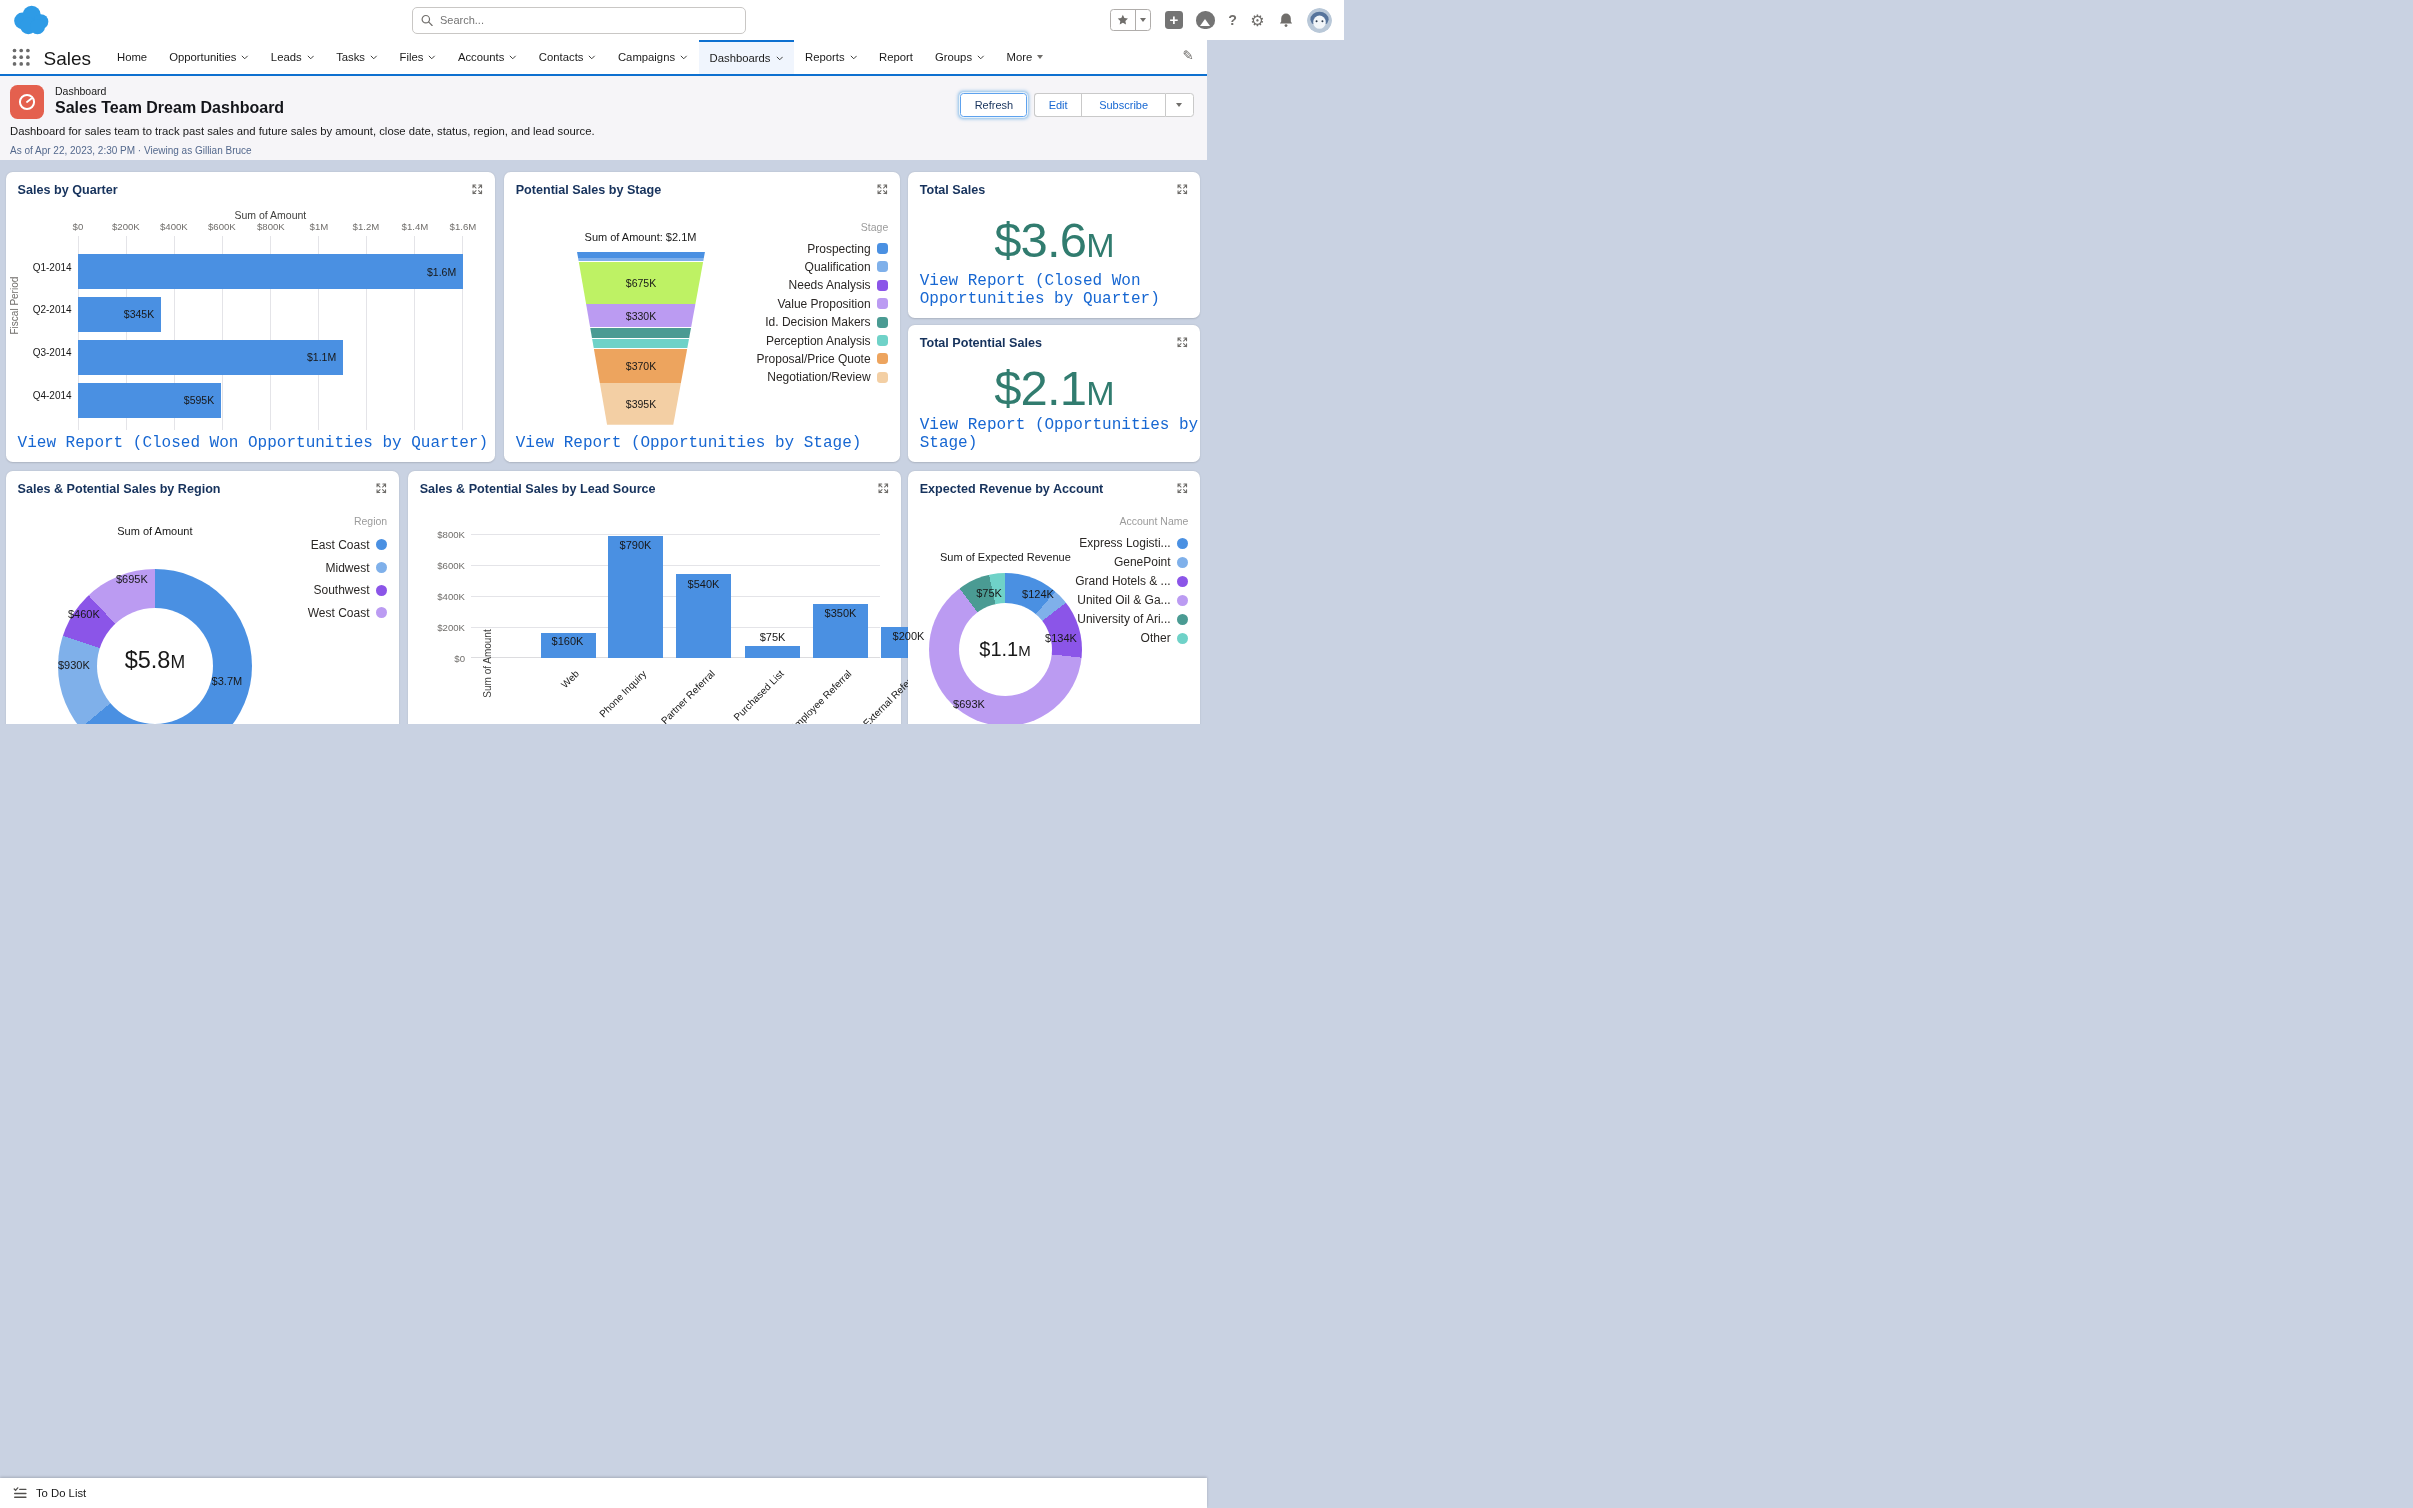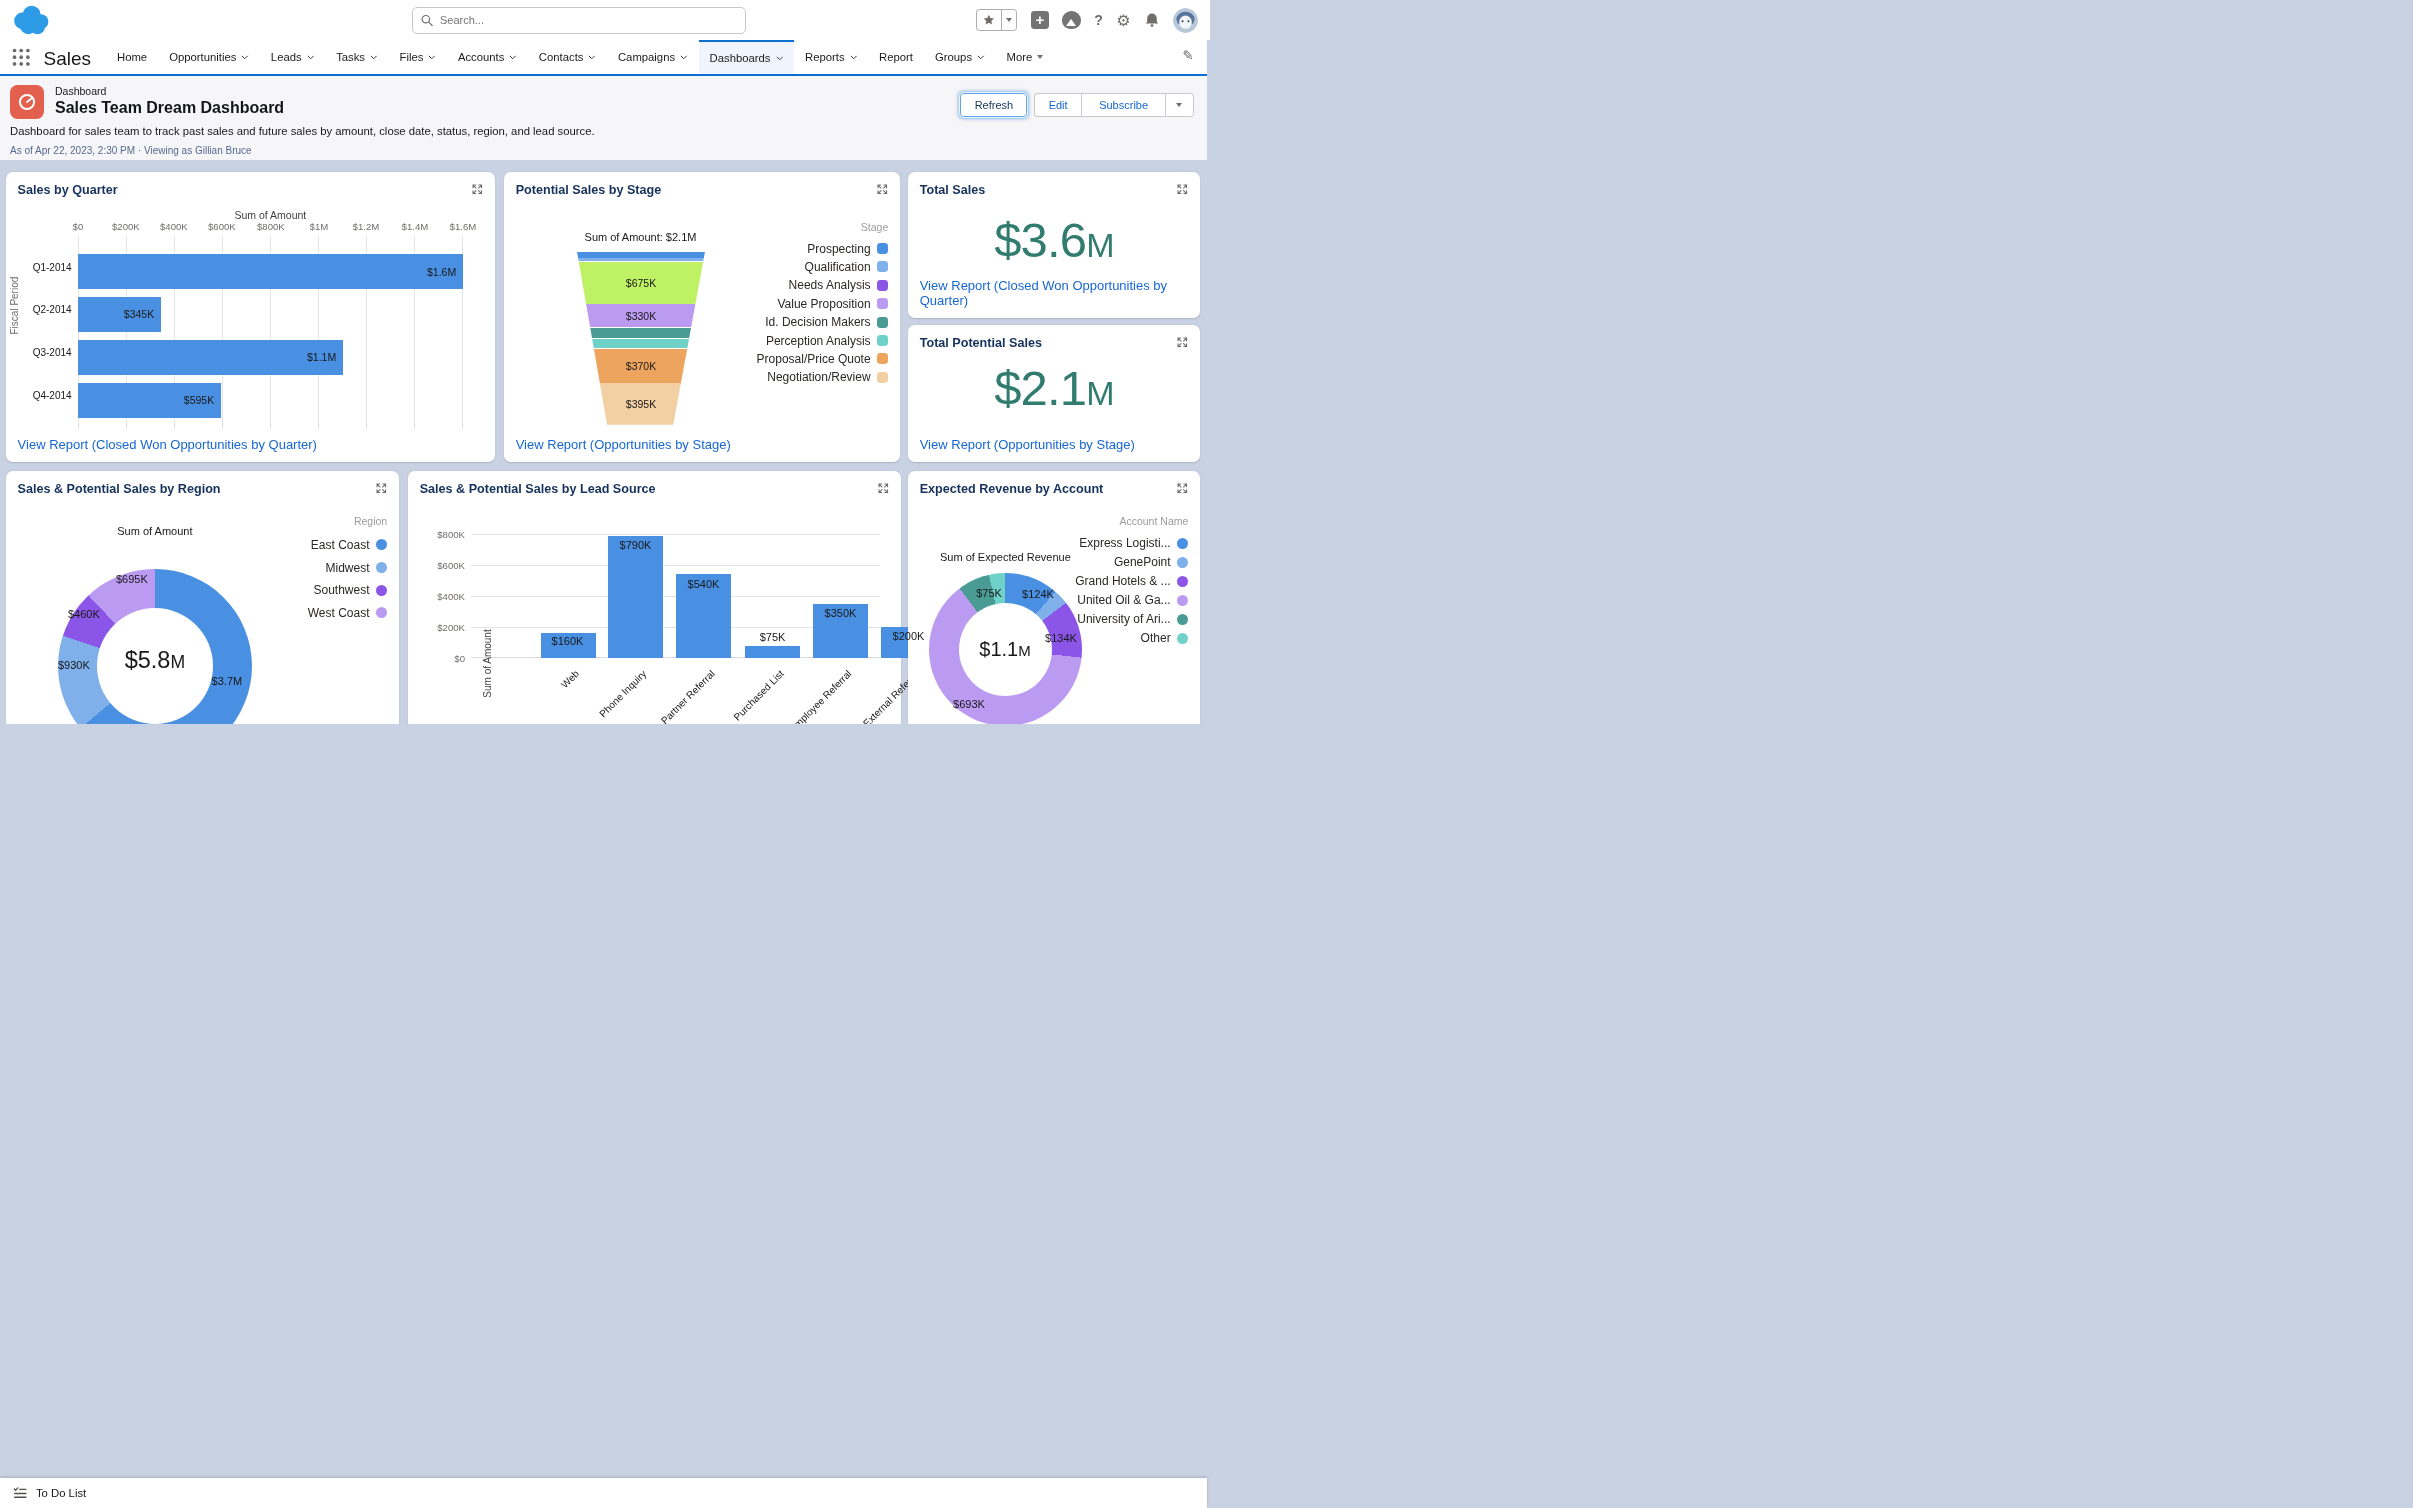--- a/index.html
+++ b/index.html
@@ -1,20 +1,20 @@
 <!DOCTYPE html>
 <html style="font-size:13.4px"><head>
 <meta charset="utf-8">
 <style>
   * { margin:0; padding:0; box-sizing:border-box; }
   html,body { width:1207px; height:754px; overflow:hidden; background:#c9d2e2;
     font-family:"Liberation Sans", sans-serif; color:#181818; }
 
   
-  .global-header { position:absolute; top:0; left:0; width:1210px; height:40px; background:#fff; z-index:30; }
+  .global-header { position:absolute; top:0; left:0; width:1344px; height:40px; background:#fff; z-index:30; }
   .logo { position:absolute; left:10px; top:3.4px; width:40px; height:34px; }
   .search-box { position:absolute; left:412px; top:6.7px; width:334px; height:27px; border:0.8px solid #c9c7c5;
     border-radius:5px; background:#fff; display:flex; align-items:center; padding:0 8.4px; gap:6.7px; }
   .search-box input { border:none; outline:none; font-size:11px; color:#444; width:100%; background:transparent;
     font-family:"Liberation Sans", sans-serif; }
   .search-box input::placeholder { color:#747474; }
   .hdr-icons { position:absolute; right:11.7px; top:0; height:40px; display:flex; align-items:center; gap:13.4px; }
   .fav-pill { display:flex; align-items:center; border:0.8px solid #b0adab; border-radius:3.4px; height:22px; }
   .fav-pill .cell { padding:0 5.9px; display:flex; align-items:center; height:100%; }
   .fav-pill .cell + .cell { border-left:0.8px solid #b0adab; padding:0 4.2px; }
@@ -57,21 +57,21 @@
   .btn-group .btn { border-right-width:0; color:#1767d2; }
   .btn-group .btn:first-child { border-radius:3.4px 0 0 3.4px; width:47px; }
   .btn-group .btn.subscribe { width:84px; }
   .btn-group .btn.caret { width:28.5px; border-right-width:0.8px; border-radius:0 3.4px 3.4px 0; }
 
   
   .content { position:absolute; top:160px; left:0; width:1207px; height:564px; overflow:hidden; background:#c9d2e2; }
   .card { position:absolute; background:#fff; border-radius:6.7px; box-shadow:0 0.8px 1.7px rgba(0,0,0,.15); }
   .card-title { position:absolute; left:11.7px; top:11px; font-size:12.6px; font-weight:600; color:#16325c; }
   .expand { position:absolute; right:11.7px; top:11px; width:12.6px; height:12.6px; }
-  .view-link { position:absolute; left:11.7px; bottom:10px; font-size:13px; color:#1767d2; text-decoration:none; cursor:pointer; }
+  .view-link { position:absolute; left:11.7px; bottom:10px; font-size:16px; color:#1767d2; text-decoration:none; cursor:pointer;font-family:Liberation Mono, monospace; }
 
   
   .q-axis-title { position:absolute; left:72px; top:37px; width:385px; text-align:center; font-size:10.5px; color:#3e3e3c; }
   .q-ticks { position:absolute; left:72px; top:49px; width:385px; height:11.7px; }
   .q-ticks span { position:absolute; transform:translateX(-50%); font-size:9.6px; color:#706e6b; white-space:nowrap; }
   .q-plot { position:absolute; left:72px; top:64px; width:385px; height:194px;
     background-image:linear-gradient(to right, #e4e4e8 0.8px, transparent 0.8px); background-size:48px 100%;
     border-right:0.8px solid #e4e4e8; }
   .q-bar { position:absolute; left:0; height:35px; background:#4a90e2; }
   .q-bar .blab { position:absolute; right:6.7px; top:50%; transform:translateY(-50%); font-size:10.5px; color:#181818; }

